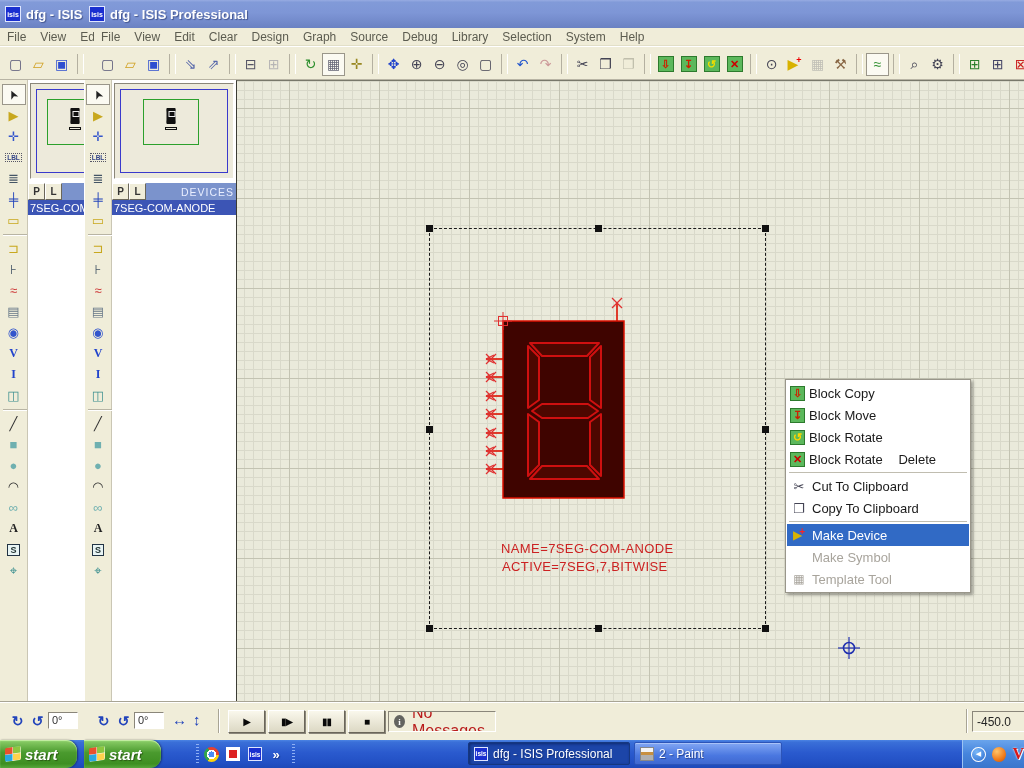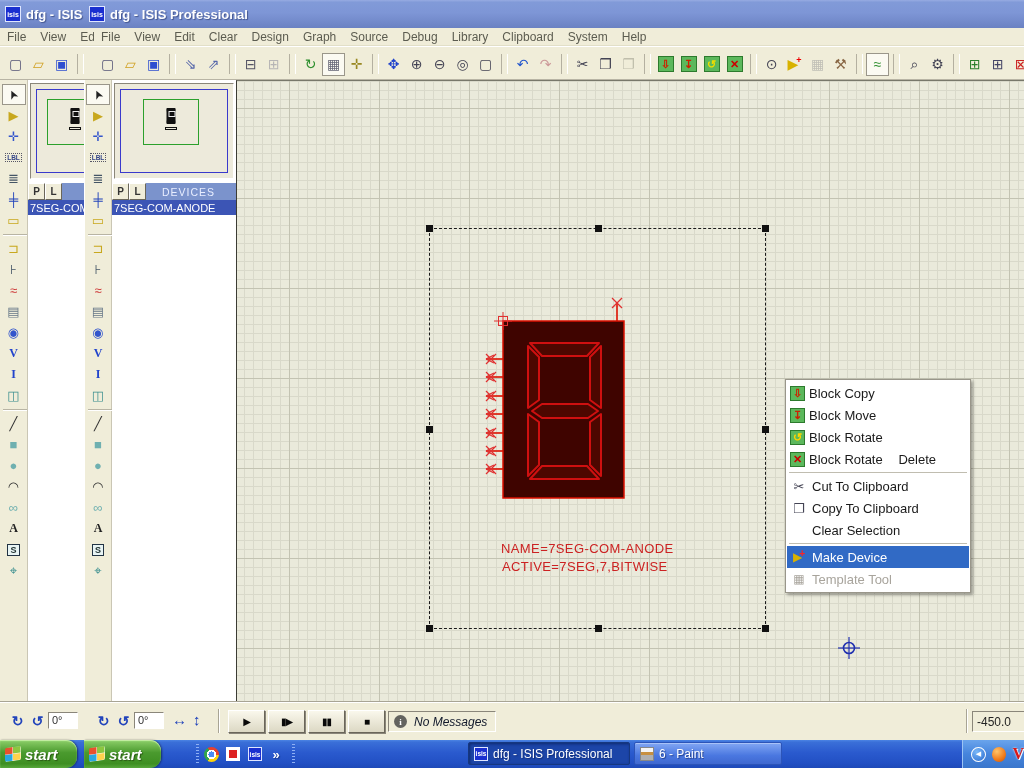--- a/index.html
+++ b/index.html
@@ -65,21 +65,21 @@
   .pv-green{position:absolute;left:28px;top:15px;width:56px;height:46px;border:1px solid #2ca02c;}
   .objsel.back .pv-green{left:16px;}
   .mini7seg{position:absolute;left:50%;top:8px;transform:translateX(-50%);width:9px;height:16px;
     background:#111;border-radius:1px;box-shadow:inset 0 3px 0 #111, inset 0 -3px 0 #111;}
   .mini7seg::after{content:"";position:absolute;left:2px;top:3px;width:5px;height:4px;border:1px solid #eee;}
   .mini-bar{position:absolute;left:50%;top:27px;transform:translateX(-50%);width:12px;height:3px;border:1px solid #111;}
   .plrow{display:flex;height:17px;flex:0 0 auto;}
   .plbtn{width:17px;height:17px;background:var(--beige);border:1px solid;border-color:#fff #6a665a #6a665a #fff;
     font-size:10px;font-weight:bold;color:#333;display:flex;align-items:center;justify-content:center;}
   .os-header{flex:1;background:var(--hdr-blue);color:#e8eeff;font-size:10.5px;letter-spacing:1px;
-    display:flex;align-items:center;justify-content:flex-end;padding-right:21px;}
+    display:flex;align-items:center;justify-content:flex-end;padding-right:2px;}
   .os-selected{height:15px;background:var(--sel-blue);color:#fff;font-size:11px;padding-left:2px;
     display:flex;align-items:center;white-space:nowrap;flex:0 0 auto;}
   .os-list{flex:1;background:#fff;}
 
   
   .canvas{position:absolute;left:236px;top:0;right:0;bottom:0;background-color:var(--canvas-bg);
     border-left:1px solid #3c3c34;border-top:1px solid #77776a;
     background-image:
       linear-gradient(var(--grid-major) 1px,transparent 1px),
       linear-gradient(90deg,var(--grid-major) 1px,transparent 1px),
@@ -133,21 +133,21 @@
   .vsep{position:absolute;top:6px;width:2px;height:24px;border-left:1px solid #a8a494;border-right:1px solid #fff;}
   .sim-group{position:absolute;left:228px;top:7px;display:flex;}
   .sim-btn{width:37px;height:23px;margin-right:3px;display:flex;align-items:center;justify-content:center;
     background:linear-gradient(180deg,#faf8ec,#dcd8c4);border:1px solid #6a665a;border-top-color:#fff;border-left-color:#fff;
     box-shadow:1px 1px 0 #8a867a;font-size:10px;color:#0a0a0a;letter-spacing:-1px;}
   .cell{position:absolute;top:8px;height:21px;border:1px solid;border-color:#8a867a #fff #fff #8a867a;
     display:flex;align-items:center;background:var(--beige);overflow:hidden;}
   .cell.nomsg{left:388px;width:108px;}
   .info-ico{width:13px;height:13px;border-radius:50%;background:#63635f;color:#fff;font-size:9px;font-weight:bold;
     font-family:"Liberation Serif",serif;display:flex;align-items:center;justify-content:center;margin:0 7px 0 5px;}
-  .nomsg-text{color:#0f172a;font-size:12px;font-style:italic;}
+  .nomsg-text{color:#b91c1c;font-size:16px;}
   .cell.msg{left:502px;width:462px;font-size:11.5px;color:#181818;padding-left:5px;white-space:nowrap;}
   .cell.coord{left:972px;right:-6px;font-size:12px;color:#222;padding-left:4px;white-space:nowrap;}
 
   
   .taskbar{position:absolute;left:0;top:740px;width:1024px;height:28px;
     background:linear-gradient(180deg,#4b84e4 0%,#3a6fd8 8%,#2a5ace 45%,#2250c4 82%,#1e49b8 100%);}
   .start-btn{position:absolute;top:0;height:28px;width:77px;border-radius:0 11px 11px 0;
     background:linear-gradient(180deg,#8ed06a,#4a9a2e 45%,#3e8f22 85%,#58a83c);
     box-shadow:inset 0 1px 1px #c8f0a8,1px 0 2px rgba(0,0,0,.45);
     display:flex;align-items:center;gap:4px;padding-left:5px;}
@@ -215,21 +215,21 @@
 
     <span class="menu-item">File</span>
         <span class="menu-item">View</span>
         <span class="menu-item">Edit</span>
         <span class="menu-item">Clear</span>
         <span class="menu-item">Design</span>
         <span class="menu-item">Graph</span>
         <span class="menu-item">Source</span>
         <span class="menu-item">Debug</span>
         <span class="menu-item">Library</span>
-        <span class="menu-item">Clipboard</span>
+        <span class="menu-item">Selection</span>
         <span class="menu-item">System</span>
         <span class="menu-item">Help</span>
       </div>
   </div>
 
   <div class="toolbar">
     <div class="tbrow back">
 
     <span class="tbtn">
           <span class="g" style="color: rgb(85, 85, 119);">▢</span>
@@ -691,33 +691,33 @@
           <div class="ctx-item">
             <span class="ctx-icon ic-plain">✂</span>
             <span class="ctx-label">Cut To Clipboard</span>
             <span class="ctx-shortcut"></span>
           </div>
           <div class="ctx-item">
             <span class="ctx-icon ic-plain">❐</span>
             <span class="ctx-label">Copy To Clipboard</span>
             <span class="ctx-shortcut"></span>
           </div>
-          <div class="ctx-item">
-            <span class="ctx-icon"></span>
-            <span class="ctx-label">Clear Selection</span>
-            <span class="ctx-shortcut"></span>
-          </div>
           <div class="ctx-item sep">
             
             
             
           </div>
           <div class="ctx-item sel">
             <span class="ctx-icon ic-mkdev">▶</span>
             <span class="ctx-label">Make Device</span>
+            <span class="ctx-shortcut"></span>
+          </div>
+          <div class="ctx-item disabled">
+            <span class="ctx-icon"></span>
+            <span class="ctx-label">Make Symbol</span>
             <span class="ctx-shortcut"></span>
           </div>
           <div class="ctx-item disabled">
             <span class="ctx-icon ic-gray">▦</span>
             <span class="ctx-label">Template Tool</span>
             <span class="ctx-shortcut"></span>
           </div>
         </div>
 
     </div>
@@ -789,21 +789,21 @@
     <div class="qh" style="left:292px;"></div>
 
     <div class="task-btn active" style="left:468px;width:162px;">
       <span class="ico-isis sm">
           <span>isis</span>
         </span>
       <span class="tb-label">dfg - ISIS Professional</span>
     </div>
     <div class="task-btn" style="left:634px;width:148px;">
       <span class="ico-paint"></span>
-      <span class="tb-label">6 - Paint</span>
+      <span class="tb-label">2 - Paint</span>
     </div>
 
     <div class="tray">
       <span class="tray-circ">◀</span>
       <span class="tray-orange"></span>
       <span class="tray-v">V</span>
     </div>
   </div>
 
 </div>

